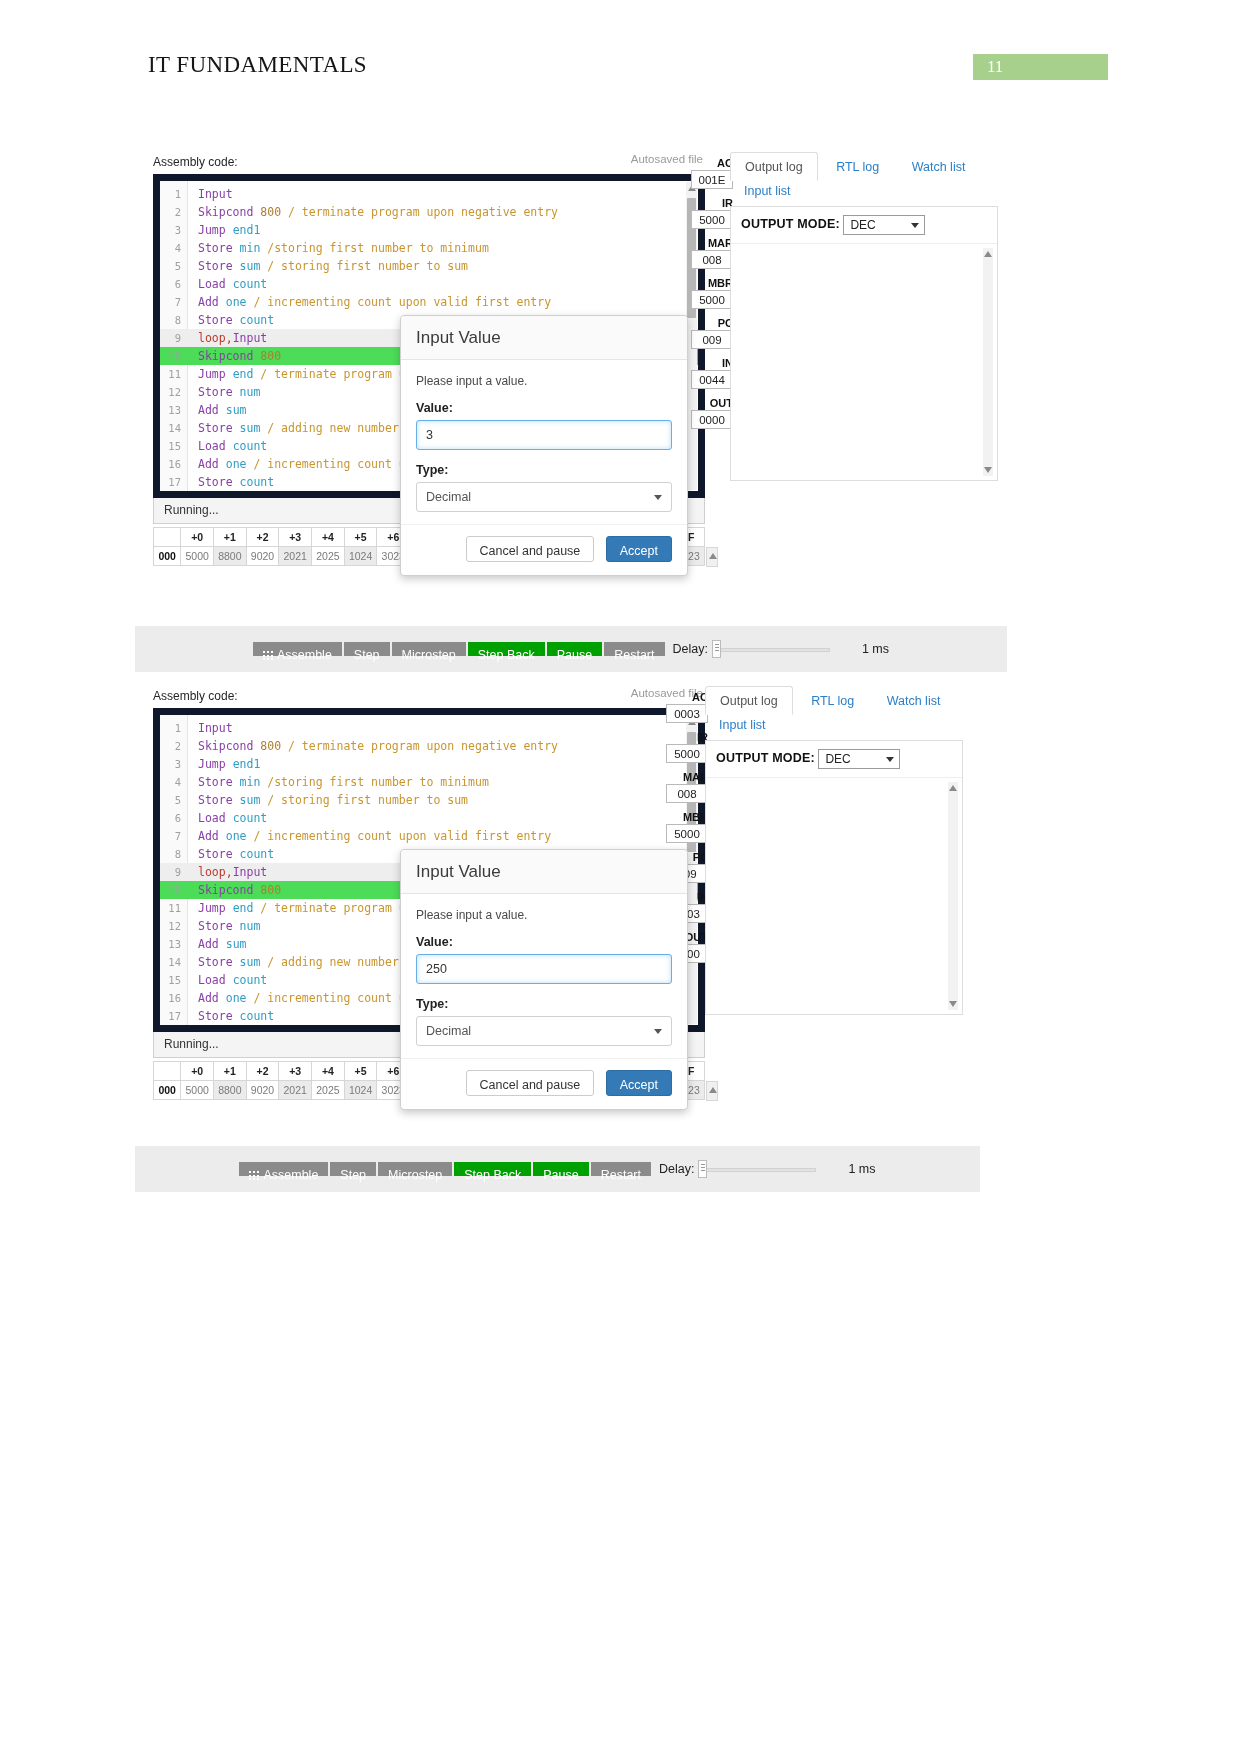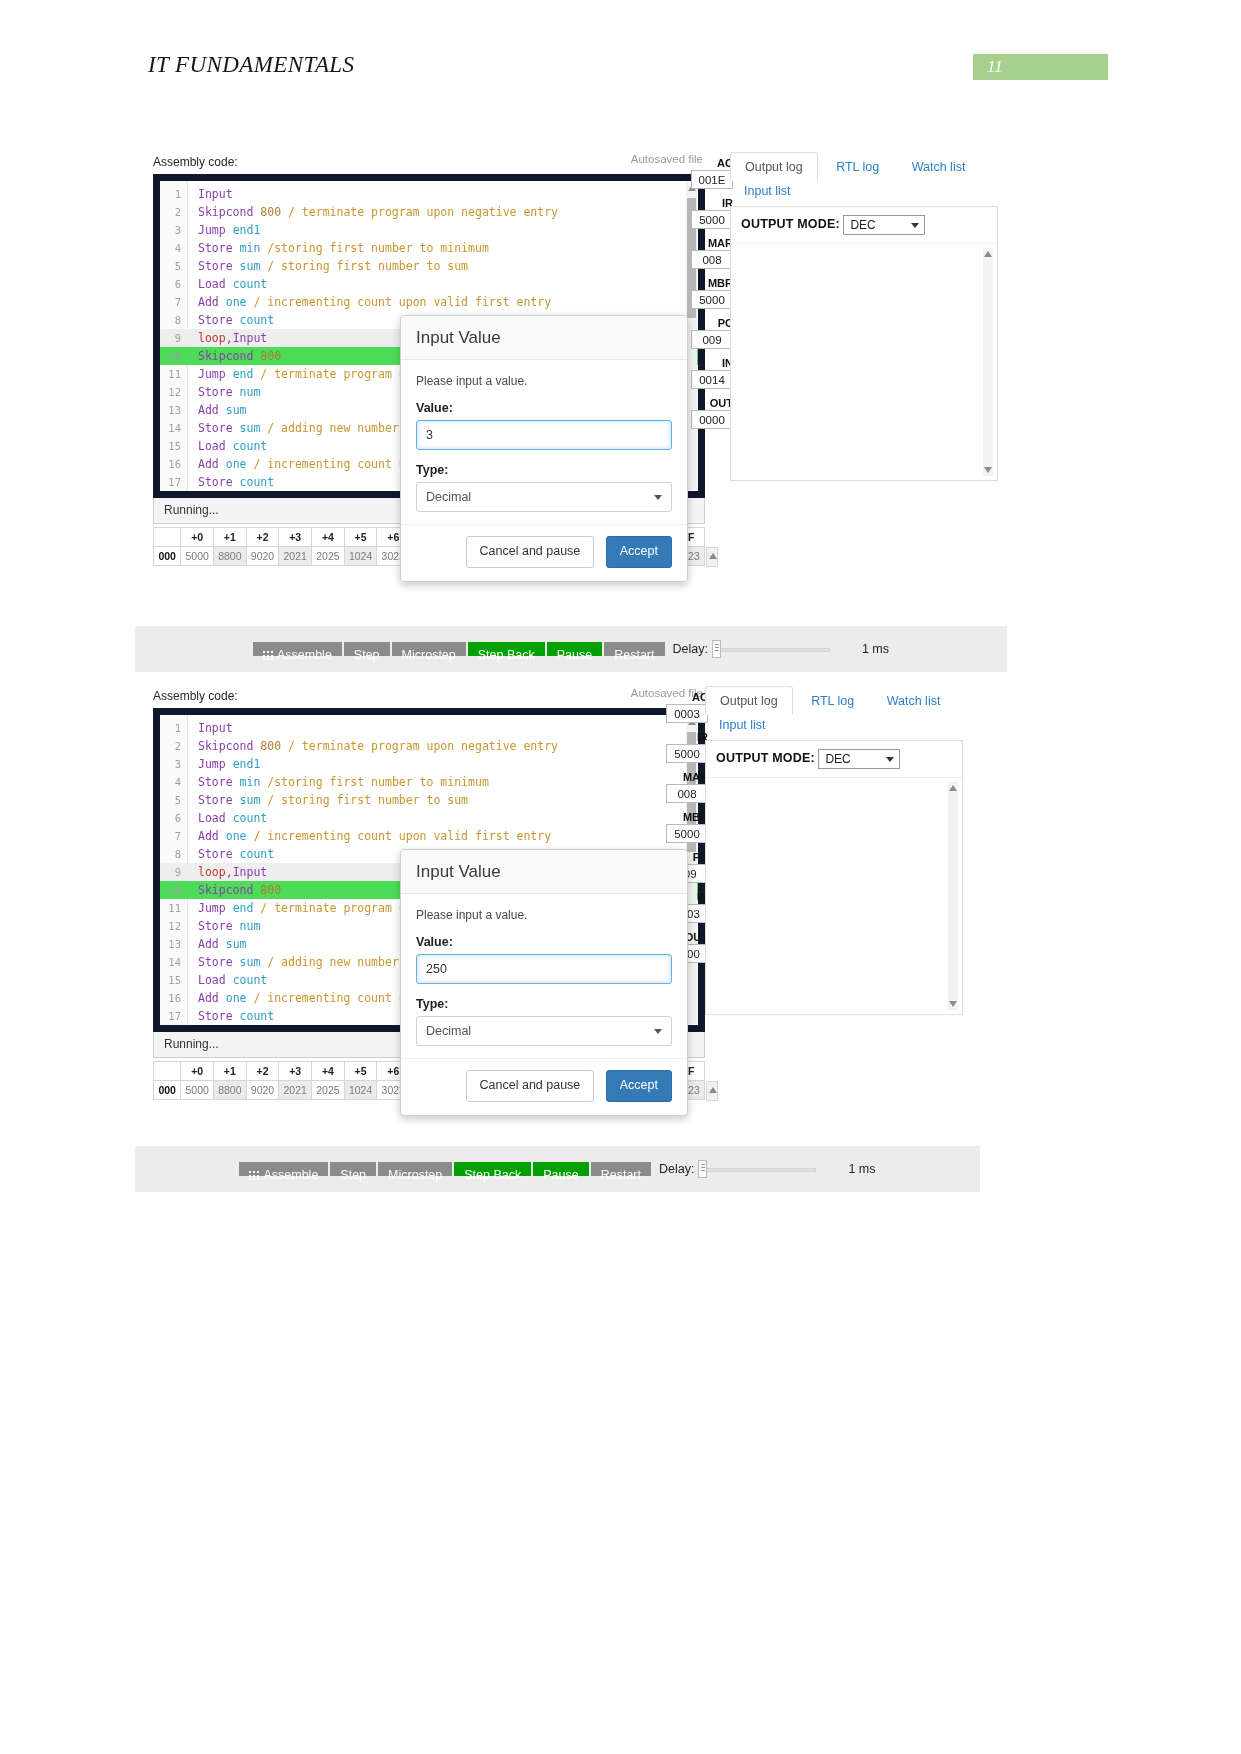--- a/index.html
+++ b/index.html
@@ -6,21 +6,21 @@
   html, body { margin:0; padding:0; }
   body {
     width:1241px; height:1754px;
     background:#ffffff;
     font-family:"Liberation Sans", sans-serif;
     position:relative;
     overflow:hidden;
   }
 
   
-  .doc-header { position:absolute; left:0; top:0; width:100%; height:120px;font-style:italic; }
+  .doc-header { position:absolute; left:0; top:0; width:100%; height:120px; }
   .doc-title {
     position:absolute; left:148px; top:52px;
     font-family:"Liberation Serif", serif;
     font-size:23px; letter-spacing:.4px; color:#161616;
   }
   .page-num-box {
     position:absolute; right:133px; top:54px;
     width:135px; height:26px;
     background:#a8d08d;
   }
@@ -240,21 +240,21 @@
     position:absolute; right:9px; top:12px;
     width:0;height:0;border-left:4px solid transparent;border-right:4px solid transparent;
     border-top:5px solid #555;
   }
   .mgap { height:13px; }
   .modal-foot {
     padding:11px 15px 13px 15px; text-align:right;
     border-top:1px solid #f0f0f0;
   }
   .mbtn {
-    display:inline-block; height:32px; line-height:28px; padding:0 13px;
+    display:inline-block; height:26px; line-height:28px; padding:0 13px;
     font-size:12.5px; border-radius:3px; cursor:pointer;
     font-family:"Liberation Sans", sans-serif;
   }
   .mbtn.cancel { background:#fff; border:1px solid #ccc; color:#333; margin-right:7px; }
   .mbtn.accept { background:#337ab7; border:1px solid #2e6da4; color:#fff; }
 </style>
 </head>
 <body>
 
 <div class="doc-header">
@@ -368,21 +368,21 @@
         <div class="reg">
           <div class="rlabel">MBR</div>
           <div class="rval">5000</div>
         </div>
         <div class="reg">
           <div class="rlabel">PC</div>
           <div class="rval">009</div>
         </div>
         <div class="reg">
           <div class="rlabel">IN</div>
-          <div class="rval">0014</div>
+          <div class="rval">0044</div>
         </div>
         <div class="reg">
           <div class="rlabel">OUT</div>
           <div class="rval">0000</div>
         </div>
       </div>
 
     <div class="rpanel" style="left:595px; width:268px;">
       <div class="tabs">
         <span class="tab active">Output log</span>

